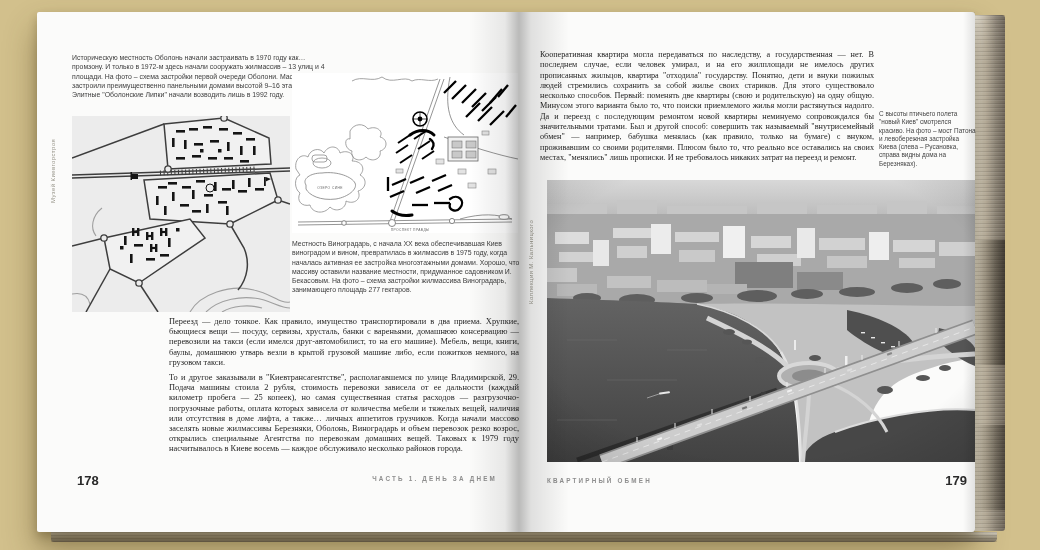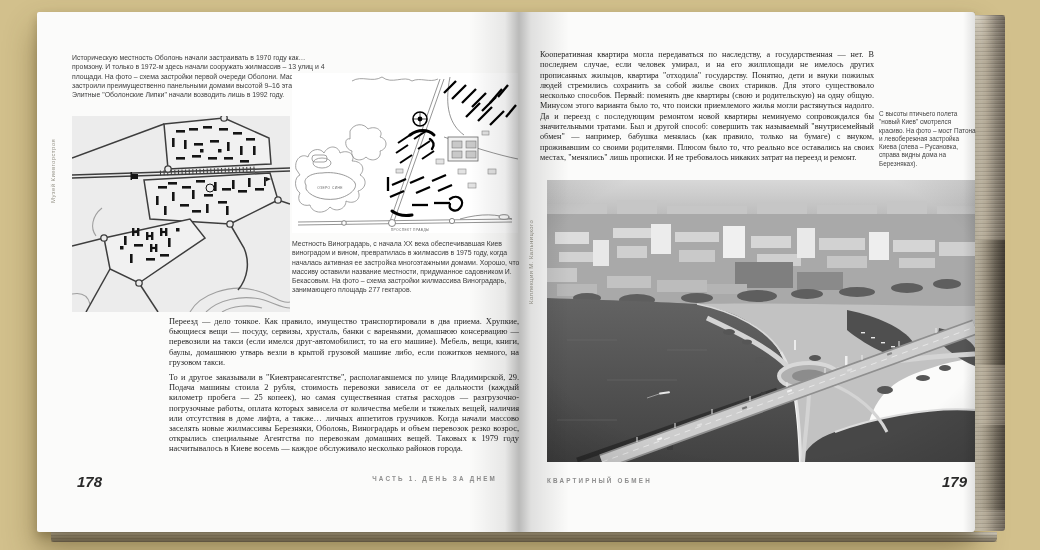--- a/index.html
+++ b/index.html
@@ -30,21 +30,21 @@
   .page-right{left:482px;width:456px;}
   .page-right .curl{position:absolute;right:0;top:0;width:12px;height:100%;
           background:linear-gradient(to right,transparent,rgba(0,0,0,.10));}
   .vcredit{position:absolute;writing-mode:vertical-rl;transform:rotate(180deg);
           font-size:6px;color:#979589;letter-spacing:.4px;white-space:nowrap;}
   .cap{position:absolute;font-size:6.9px;line-height:9.3px;color:#3c3c3c;}
   .body-text{position:absolute;font-family:"Liberation Serif",serif;font-size:8.4px;
           line-height:10.2px;color:#1e1e1e;text-align:justify;}
   .body-text p{margin:0;}
   .body-text p + p{margin-top:5px;}
-  .pagenum{position:absolute;font-size:15px;font-weight:bold;color:#2a2a2a;font-style:italic;}
+  .pagenum{position:absolute;font-size:13px;font-weight:bold;color:#2a2a2a;}
   .running{position:absolute;font-size:6.3px;font-weight:bold;letter-spacing:2.2px;color:#8e8e8e;}
   svg{display:block;}
   .mapbox{position:absolute;}
 </style>
 </head>
 <body>
 
 <div class="scene">
   <div class="book">
     <div class="bottom-edge">

